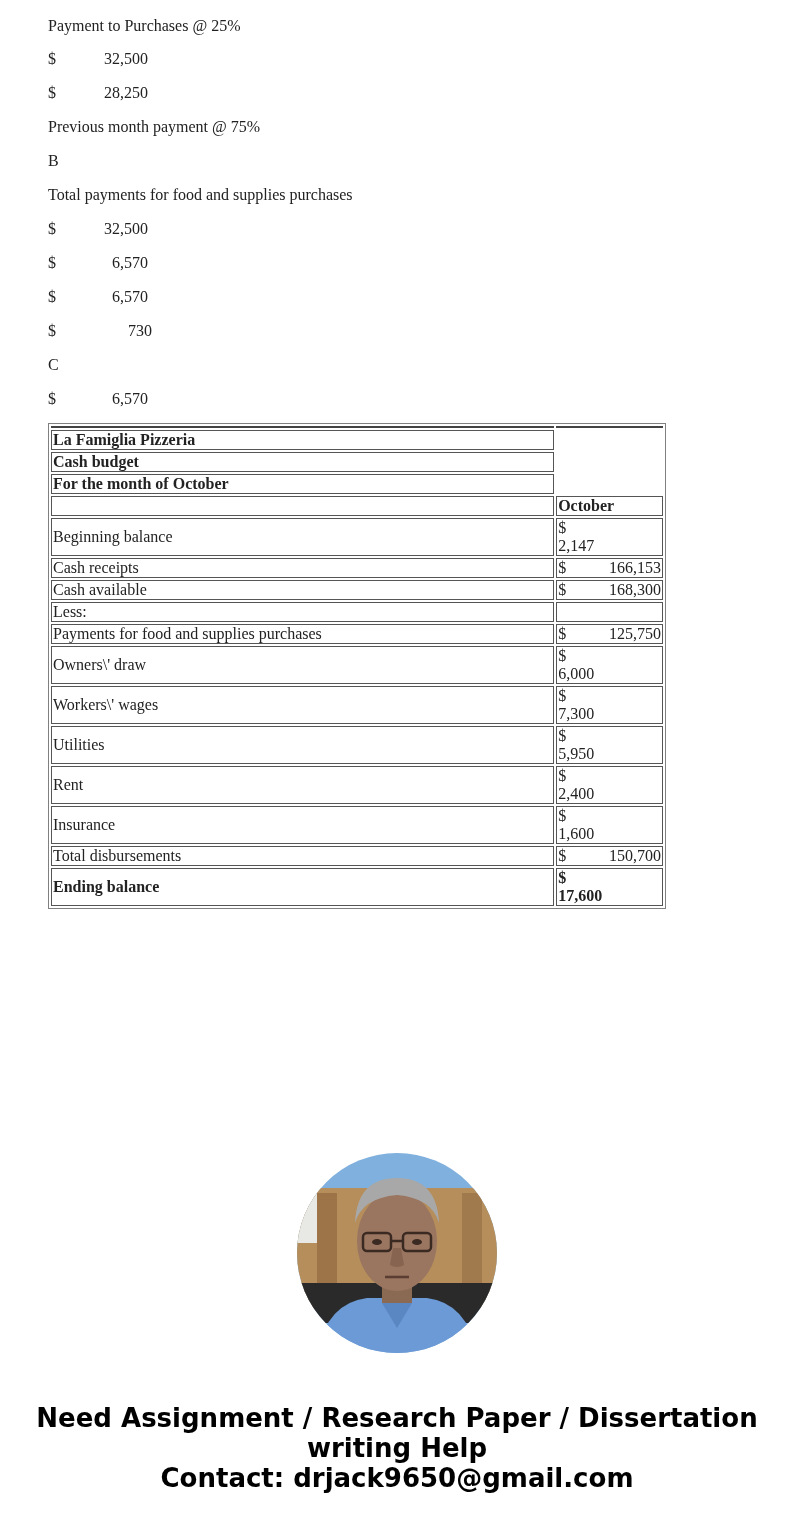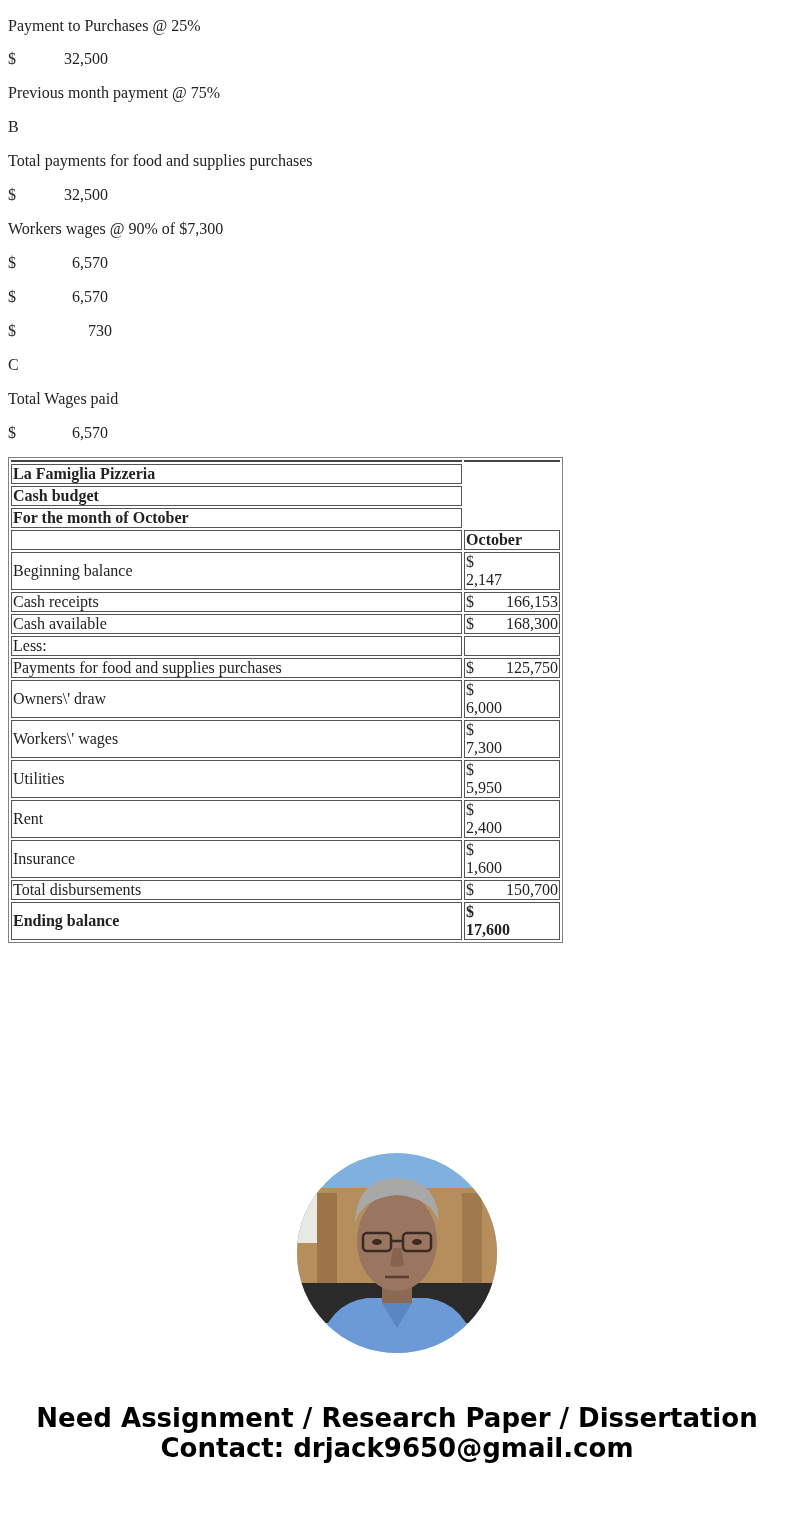--- a/index.html
+++ b/index.html
@@ -10,39 +10,40 @@
     body {
       width: 794px;
       min-height: 1523px;
       font-family: "Liberation Serif", "DejaVu Serif", serif;
       font-size: 16px;
       color: #222222;
       position: relative;
     }
     .content {
       padding: 0 8px;
+      margin-left: 40px;
     }
     .line {
       margin: 0;
       height: 34px;
       line-height: 18px;
       padding-top: 16px;
       box-sizing: border-box;
       white-space: pre;
     }
     .line:first-child { padding-top: 17px; }
     .amt .cur { display: inline-block; }
     .amt .num { display: inline-block; }
 
     table.budget {
       margin-top: 15px;
       border: 1px solid #808080;
       border-spacing: 2px;
       border-collapse: separate;
-      width: 555px;
+      width: 618px;
       font-family: "Liberation Serif", "DejaVu Serif", serif;
       font-size: 16px;
       color: #222222;
     }
     table.budget td {
       border: 1px solid #555555;
       padding: 0 1px;
       line-height: 18px;
       vertical-align: middle;
     }
@@ -90,30 +91,29 @@
     }
     .promo div { margin: 0; text-align: center; }
   </style>
 </head>
 <body>
 
 <div class="content">
   <div id="notes">
       <p class="line">Payment to Purchases @ 25%</p>
       <p class="line amt"><span class="cur">$</span><span class="num" style="margin-left: 48px;">32,500</span></p>
+      <p class="line amt"><span class="cur">$</span><span class="num" style="margin-left: 48px;">28,250</span></p>
       <p class="line">Previous month payment @ 75%</p>
       <p class="line">B</p>
       <p class="line">Total payments for food and supplies purchases</p>
       <p class="line amt"><span class="cur">$</span><span class="num" style="margin-left: 48px;">32,500</span></p>
-      <p class="line">Workers wages @ 90% of $7,300</p>
       <p class="line amt"><span class="cur">$</span><span class="num" style="margin-left: 56px;">6,570</span></p>
       <p class="line amt"><span class="cur">$</span><span class="num" style="margin-left: 56px;">6,570</span></p>
       <p class="line amt"><span class="cur">$</span><span class="num" style="margin-left: 72px; font-family: Liberation Serif, serif;">730</span></p>
       <p class="line">C</p>
-      <p class="line">Total Wages paid</p>
       <p class="line amt"><span class="cur">$</span><span class="num" style="margin-left: 56px;">6,570</span></p>
     </div>
 
   <table class="budget">
     <tbody id="budget-body">
       <tr class="spacer">
         <td class="label-col"></td>
         <td class="val-col"></td>
       </tr>
       <tr>
@@ -255,14 +255,15 @@
     <line x1="94" y1="88" x2="106" y2="88" stroke="#3a2a22" stroke-width="2.5"></line>
     <ellipse cx="80" cy="89" rx="5" ry="3" fill="#3a2a22"></ellipse>
     <ellipse cx="120" cy="89" rx="5" ry="3" fill="#3a2a22"></ellipse>
     <path d="M96 95 L93 112 Q100 116 107 112 L104 95" fill="#86644f"></path>
     <line x1="88" y1="124" x2="112" y2="124" stroke="#5a3e32" stroke-width="2.5"></line>
   </svg>
 </div>
 
 <div class="promo">
   <div>Need Assignment / Research Paper / Dissertation</div>
+  <div>writing Help</div>
   <div>Contact: drjack9650@gmail.com</div>
 </div>
 
 </body></html>

